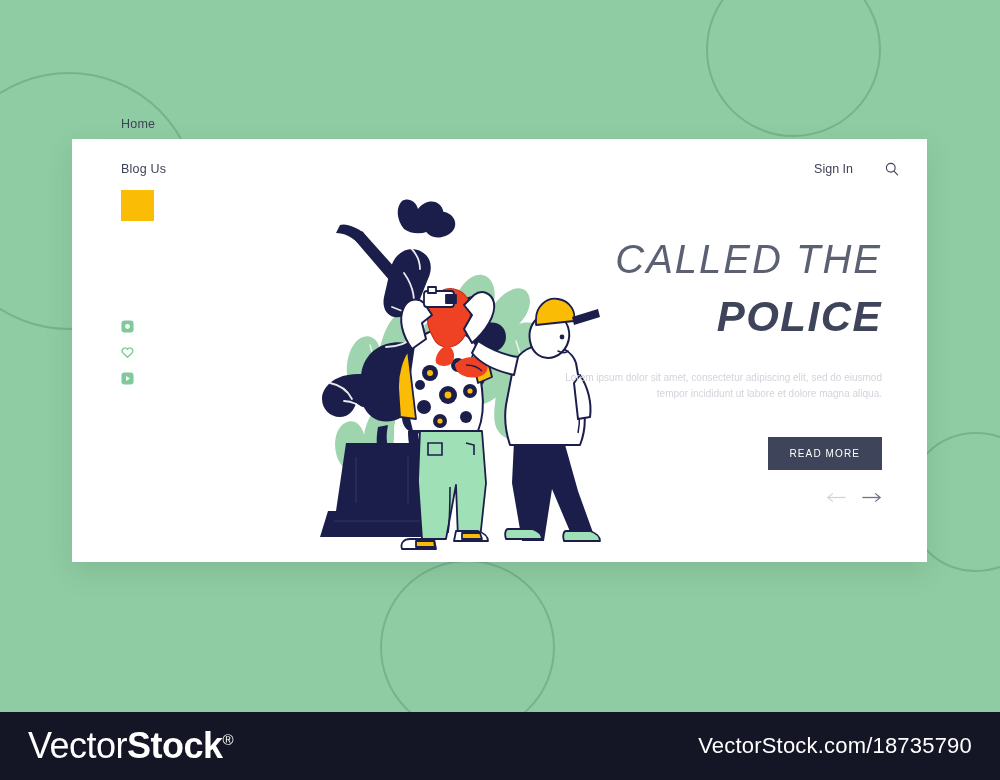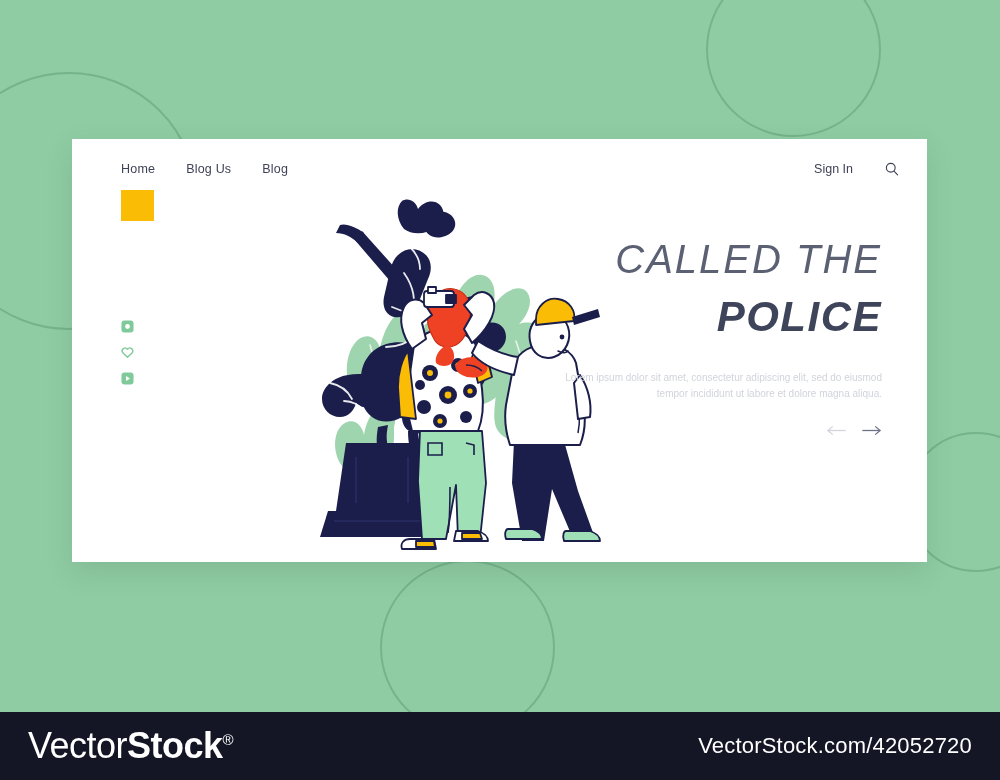--- a/index.html
+++ b/index.html
@@ -31,21 +31,21 @@
     box-shadow:0 10px 26px rgba(40,70,55,0.13);
     z-index:5;
   }
 
   
   .nav {
     position:absolute; left:0; top:0;
     width:100%; height:60px;
     display:flex; align-items:center;
   }
-  .nav-left { display:flex; gap:31px; padding-left:49px; }
+  .nav-left { display:flex; gap:31px; padding-left:49px;flex-direction:column; }
   .nav-link {
     font-size:12.5px; color:#3e4256; letter-spacing:.2px;
     cursor:pointer; white-space:nowrap;
   }
   .nav-right {
     margin-left:auto; padding-right:28px;
     display:flex; align-items:center; gap:32px;
   }
   .signin { font-size:12.5px; color:#3e4256; cursor:pointer; }
   .search-ico { width:14px; height:14px; display:block; }
@@ -324,20 +324,21 @@
       <g stroke="#1b1e4b" stroke-width="1.5" fill="none" stroke-linecap="round">
         <path d="M258 156c4 2 8 2 10 0"></path>
       </g>
     </svg>
   </div>
 
   <div class="hero-text">
     <div class="title-light">CALLED THE</div>
     <div class="title-bold">POLICE</div>
     <div class="hero-desc">Lorem ipsum dolor sit amet, consectetur adipiscing elit, sed do eiusmod tempor incididunt ut labore et dolore magna aliqua.</div>
+    <button class="btn-read">READ MORE</button>
     <div class="arrows">
       <span>
         <svg class="arrow" viewBox="0 0 22 12" fill="none">
           <line x1="21" y1="6" x2="2" y2="6" stroke="#d2d4dc" stroke-width="1.4"></line>
           <polyline points="7,1.5 1.6,6 7,10.5" stroke="#d2d4dc" stroke-width="1.4" fill="none"></polyline>
         </svg>
       </span>
       <span>
         <svg class="arrow" viewBox="0 0 22 12" fill="none">
           <line x1="1" y1="6" x2="20" y2="6" stroke="#6d7288" stroke-width="1.4"></line>
@@ -346,14 +347,14 @@
       </span>
     </div>
   </div>
 
 </div>
 
 <div class="footer">
   <div class="brand">
     <span class="b-light">Vector</span><span class="b-bold">Stock</span><span class="b-reg">®</span>
   </div>
-  <div class="footer-url">VectorStock.com/42052720</div>
+  <div class="footer-url">VectorStock.com/18735790</div>
 </div>
 
 </body></html>

